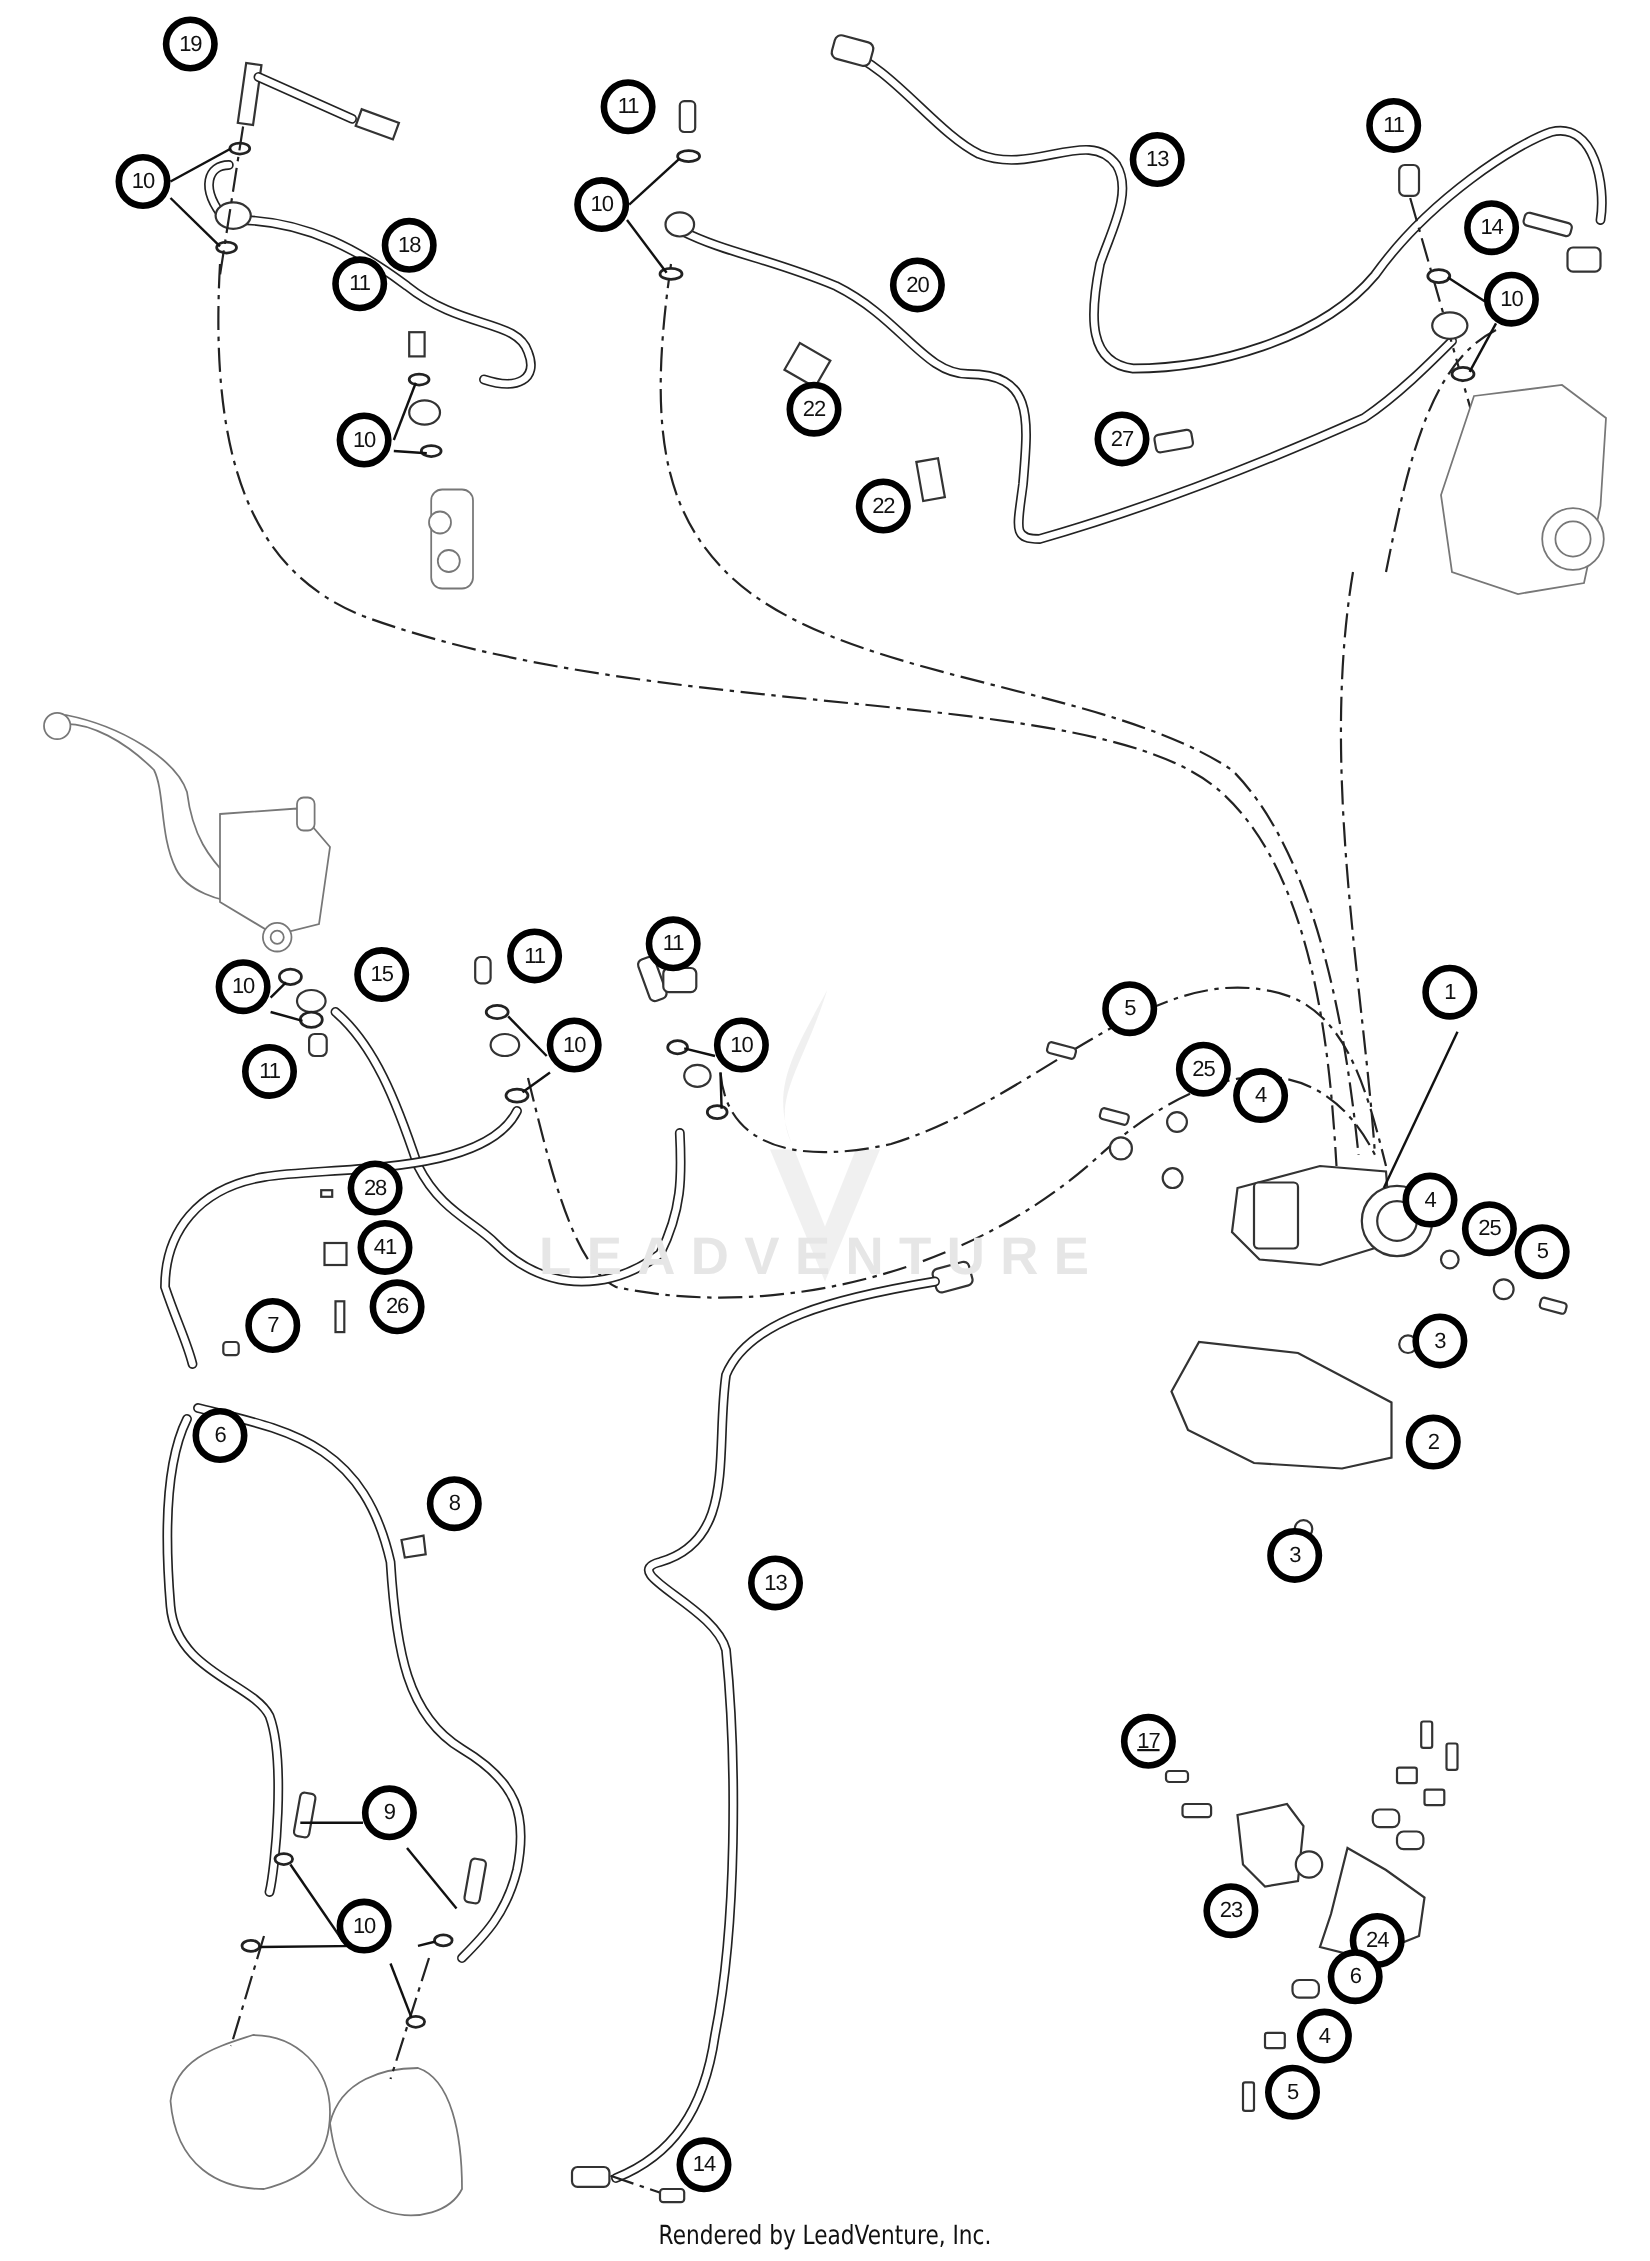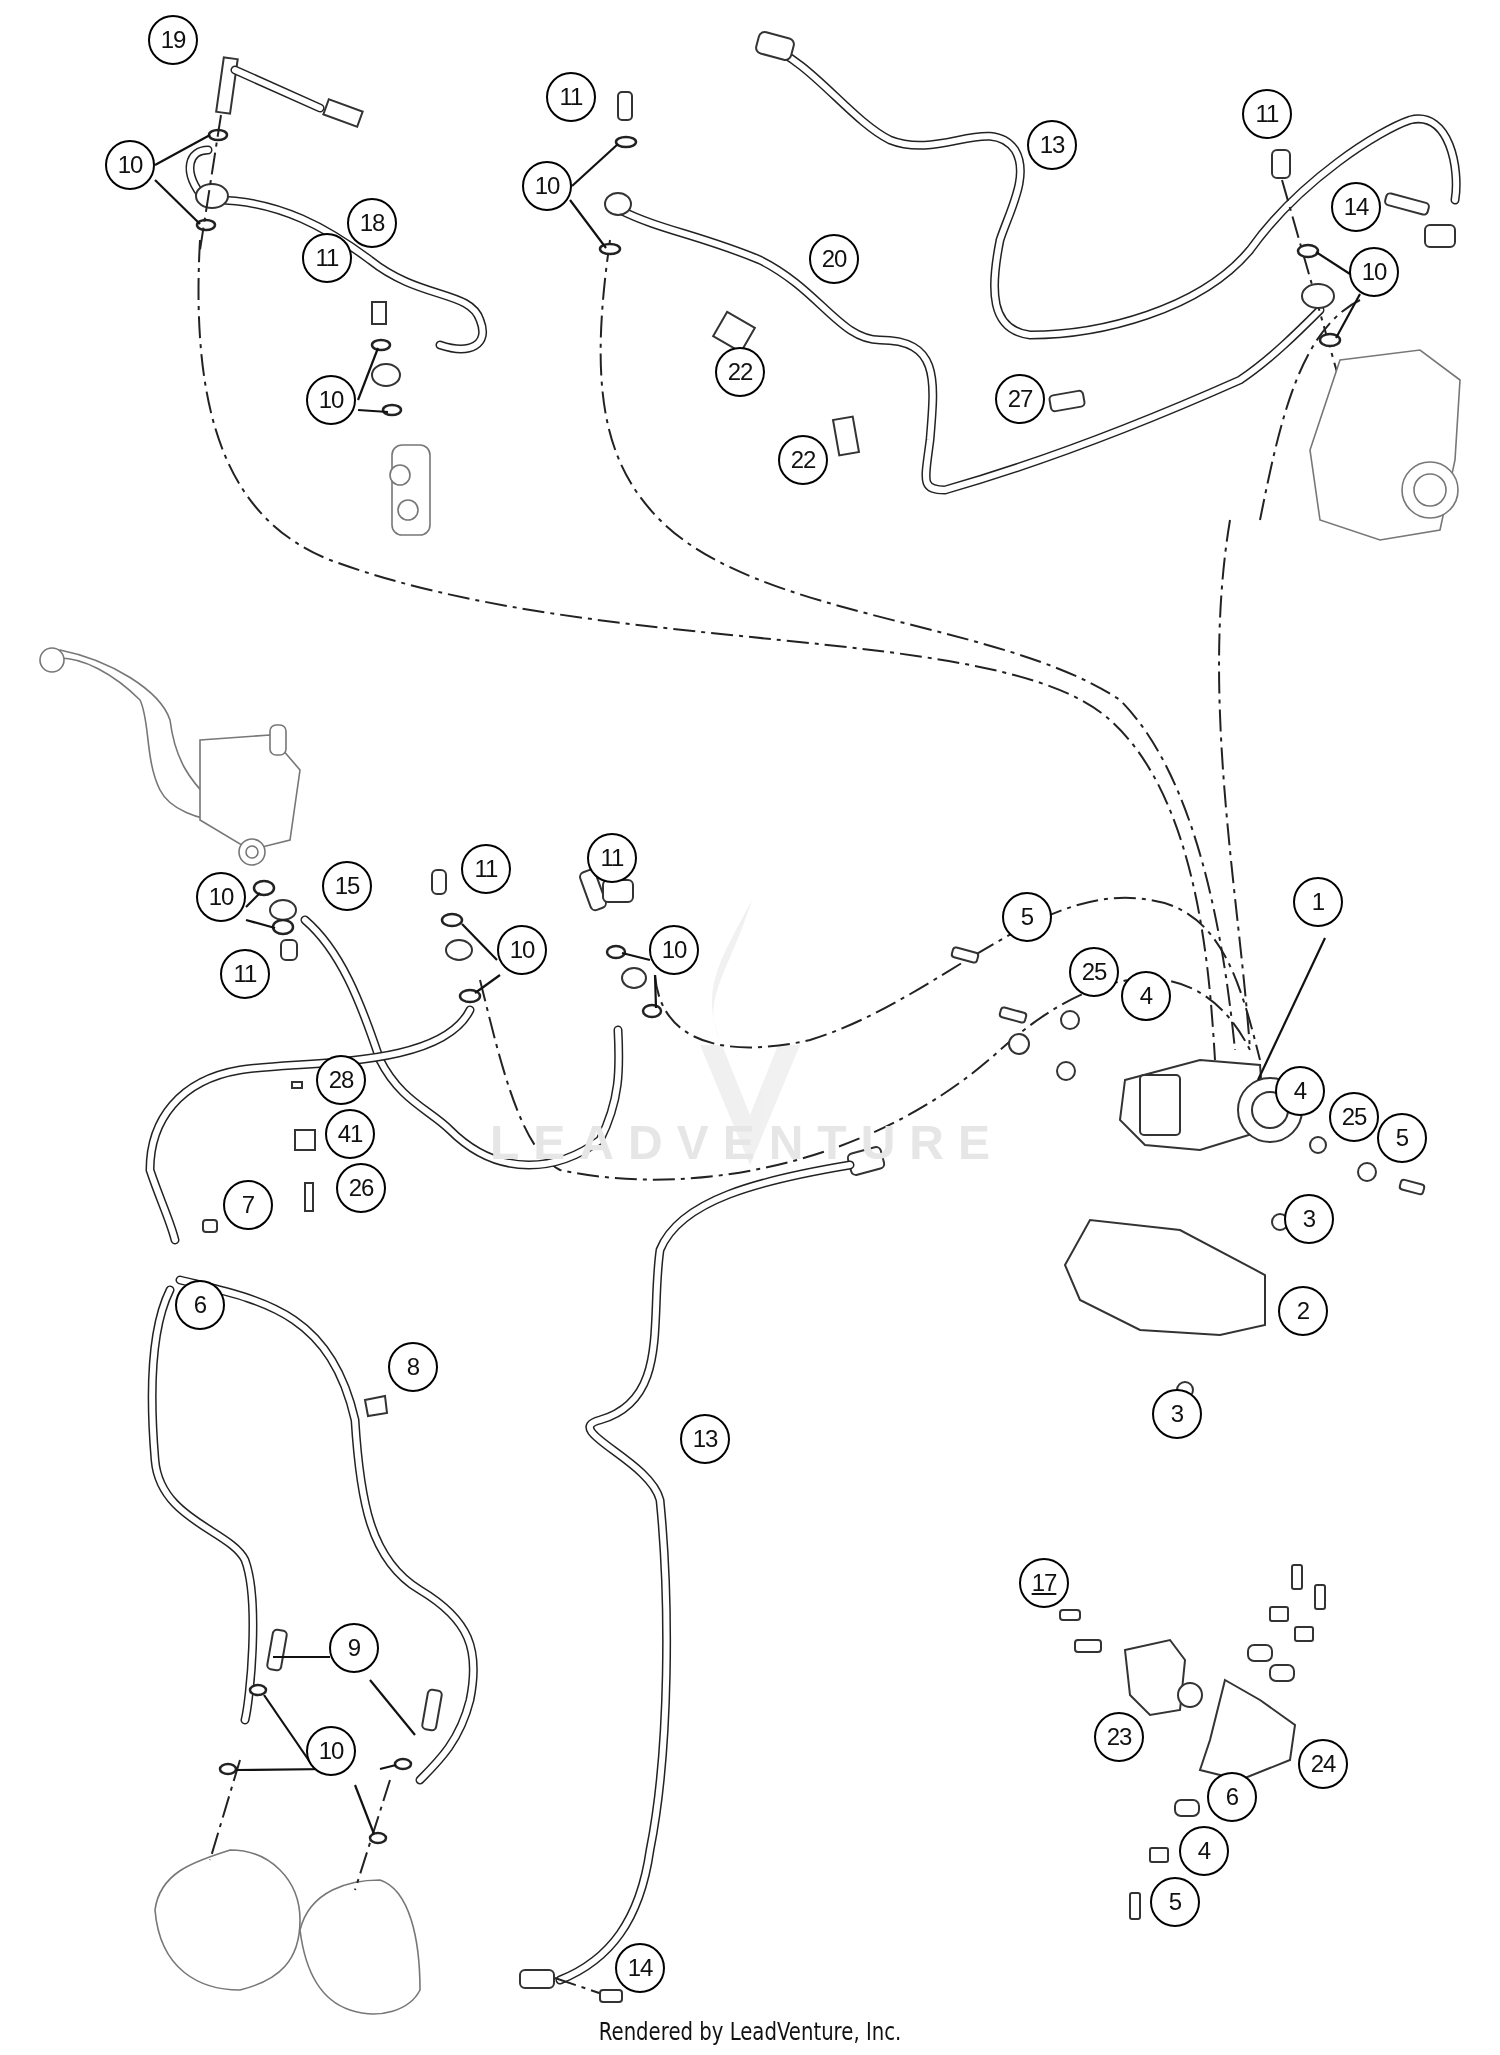--- a/index.html
+++ b/index.html
@@ -1,22 +1,22 @@
 <!DOCTYPE html>
 <html><head>
 <meta charset="utf-8">
 <style>
   html, body { margin: 0; padding: 0; background: #ffffff; }
   body { width: 1500px; height: 2055px; position: relative; overflow: hidden;
          font-family: "DejaVu Sans", sans-serif; }
   #diagram { position: absolute; left: 0; top: 0; width: 1500px; height: 2055px; }
-  .callout { position: absolute; width: 50px; height: 50px; border: 2px solid #000000;
+  .callout { position: absolute; width: 50px; height: 50px; border: 6px solid #000000;
              border-radius: 50%; background: #fff; box-sizing: border-box;
              display: flex; align-items: center; justify-content: center;
-             font-family: "Liberation Sans", sans-serif; font-size: 24px; color: #111;
+             font-family: "Liberation Sans", sans-serif; font-size: 20px; color: #111;
              letter-spacing: -1px; cursor: pointer; }
   .footer { position: absolute; left: 0; width: 1500px; top: 2018px; text-align: center;
             font-family: "DejaVu Sans", sans-serif; font-size: 24px; color: #111;
             transform: scaleX(0.82); transform-origin: 50% 50%; }
   .watermark-text { position: absolute; left: 490px; top: 1115px; font-family: "Liberation Sans", sans-serif;
             font-size: 48px; letter-spacing: 14px; color: #e6e6e6; font-weight: bold; text-align: right; }
 </style>
 </head>
 <body>
 
@@ -254,19 +254,19 @@
     <div class="callout" style="left: 1329px; top: 1092px;">25</div>
     <div class="callout" style="left: 1377px; top: 1113px;">5</div>
     <div class="callout" style="left: 1284px; top: 1194px;">3</div>
     <div class="callout" style="left: 1278px; top: 1286px;">2</div>
     <div class="callout" style="left: 1152px; top: 1389px;">3</div>
     <div class="callout" style="left: 329px; top: 1623px;">9</div>
     <div class="callout" style="left: 306px; top: 1726px;">10</div>
     <div class="callout" style="left: 615px; top: 1943px;">14</div>
     <div class="callout" style="left: 1019px; top: 1558px; text-decoration: underline;">17</div>
     <div class="callout" style="left: 1094px; top: 1712px;">23</div>
-    <div class="callout" style="left: 1298px; top: 1739px;">24</div>
+    <div class="callout" style="left: 1227px; top: 1739px;">24</div>
     <div class="callout" style="left: 1207px; top: 1772px;">6</div>
     <div class="callout" style="left: 1179px; top: 1826px;">4</div>
     <div class="callout" style="left: 1150px; top: 1877px;">5</div>
   </div>
 
 <div class="footer">Rendered by LeadVenture, Inc.</div>
 
 </body></html>

